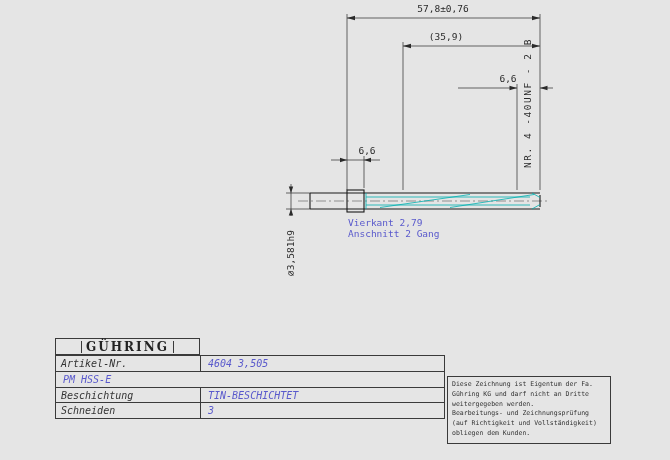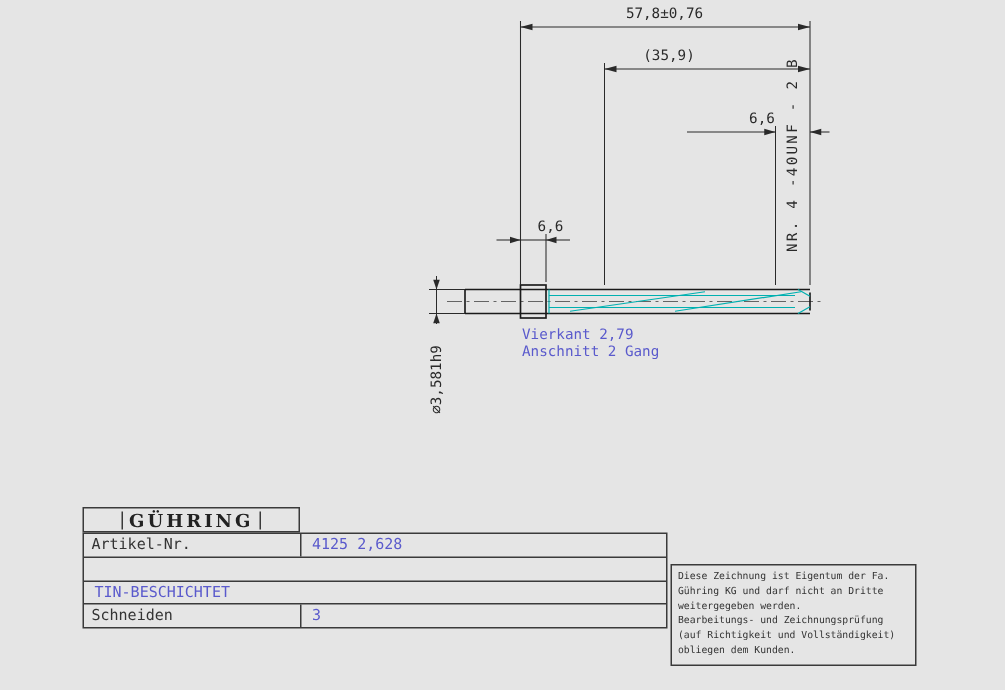--- a/index.html
+++ b/index.html
@@ -18,21 +18,21 @@
   .logo-box{position:absolute;left:55px;top:338px;width:145px;height:17px;
             border:1.2px solid #3a3a3a;box-sizing:border-box;display:flex;
             align-items:center;justify-content:center;}
   .logo-text{font-family:"DejaVu Serif", serif;font-weight:bold;font-size:12px;
              letter-spacing:2px;color:#222;border-left:1px solid #3a3a3a;border-right:1px solid #3a3a3a;
              padding:0 4px;line-height:12px;}
 
   
   .spec{position:absolute;left:55px;top:355px;width:390px;border:1px solid #3a3a3a;
         box-sizing:border-box;}
-  .trow{display:flex;height:15.4px;box-sizing:border-box;border-top:1px solid #3a3a3a;}
+  .trow{display:flex;height:15.4px;box-sizing:border-box;border-top:1px solid #3a3a3a;font-style:italic;}
   .trow:first-child{border-top:none;}
   .tlabel{width:145px;box-sizing:border-box;border-right:1px solid #3a3a3a;
           font-size:10px;line-height:15px;padding-left:5px;color:#333;}
   .tvalue{flex:1;font-size:10px;line-height:15px;padding-left:7px;color:#5a5acc;}
 
   
   .disclaimer{position:absolute;left:447px;top:376px;width:164px;height:68px;
               border:1px solid #3a3a3a;box-sizing:border-box;padding:3px 4px;
               font-size:6.5px;line-height:1.5;color:#333;white-space:pre-line;}
 </style>
@@ -114,25 +114,27 @@
     <text class="note" x="348" y="237">Anschnitt 2 Gang</text>
   </svg>
 
   <div class="logo-box">
     <span class="logo-text">GÜHRING</span>
   </div>
 
   <div class="spec">
     <div class="trow">
       <div class="tlabel">Artikel-Nr.</div>
-      <div class="tvalue">4125 2,628</div>
+      <div class="tvalue">4604 3,505</div>
     </div>
     <div class="trow">
+      <div class="tvalue">PM HSS-E</div>
     </div>
     <div class="trow">
+      <div class="tlabel">Beschichtung</div>
       <div class="tvalue">TIN-BESCHICHTET</div>
     </div>
     <div class="trow">
       <div class="tlabel">Schneiden</div>
       <div class="tvalue">3</div>
     </div>
   </div>
 
   <div class="disclaimer">Diese Zeichnung ist Eigentum der Fa.
 Gühring KG und darf nicht an Dritte

